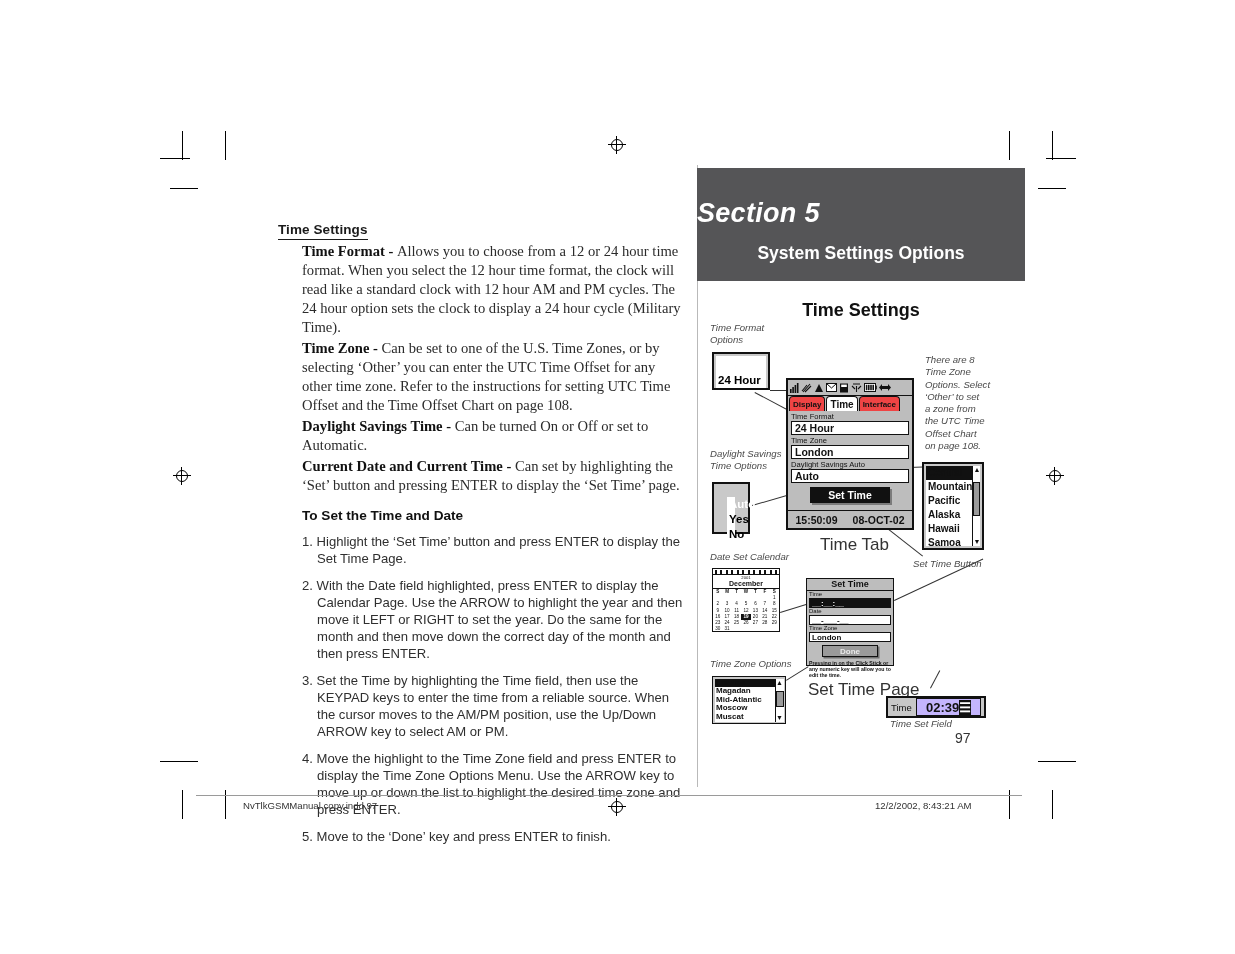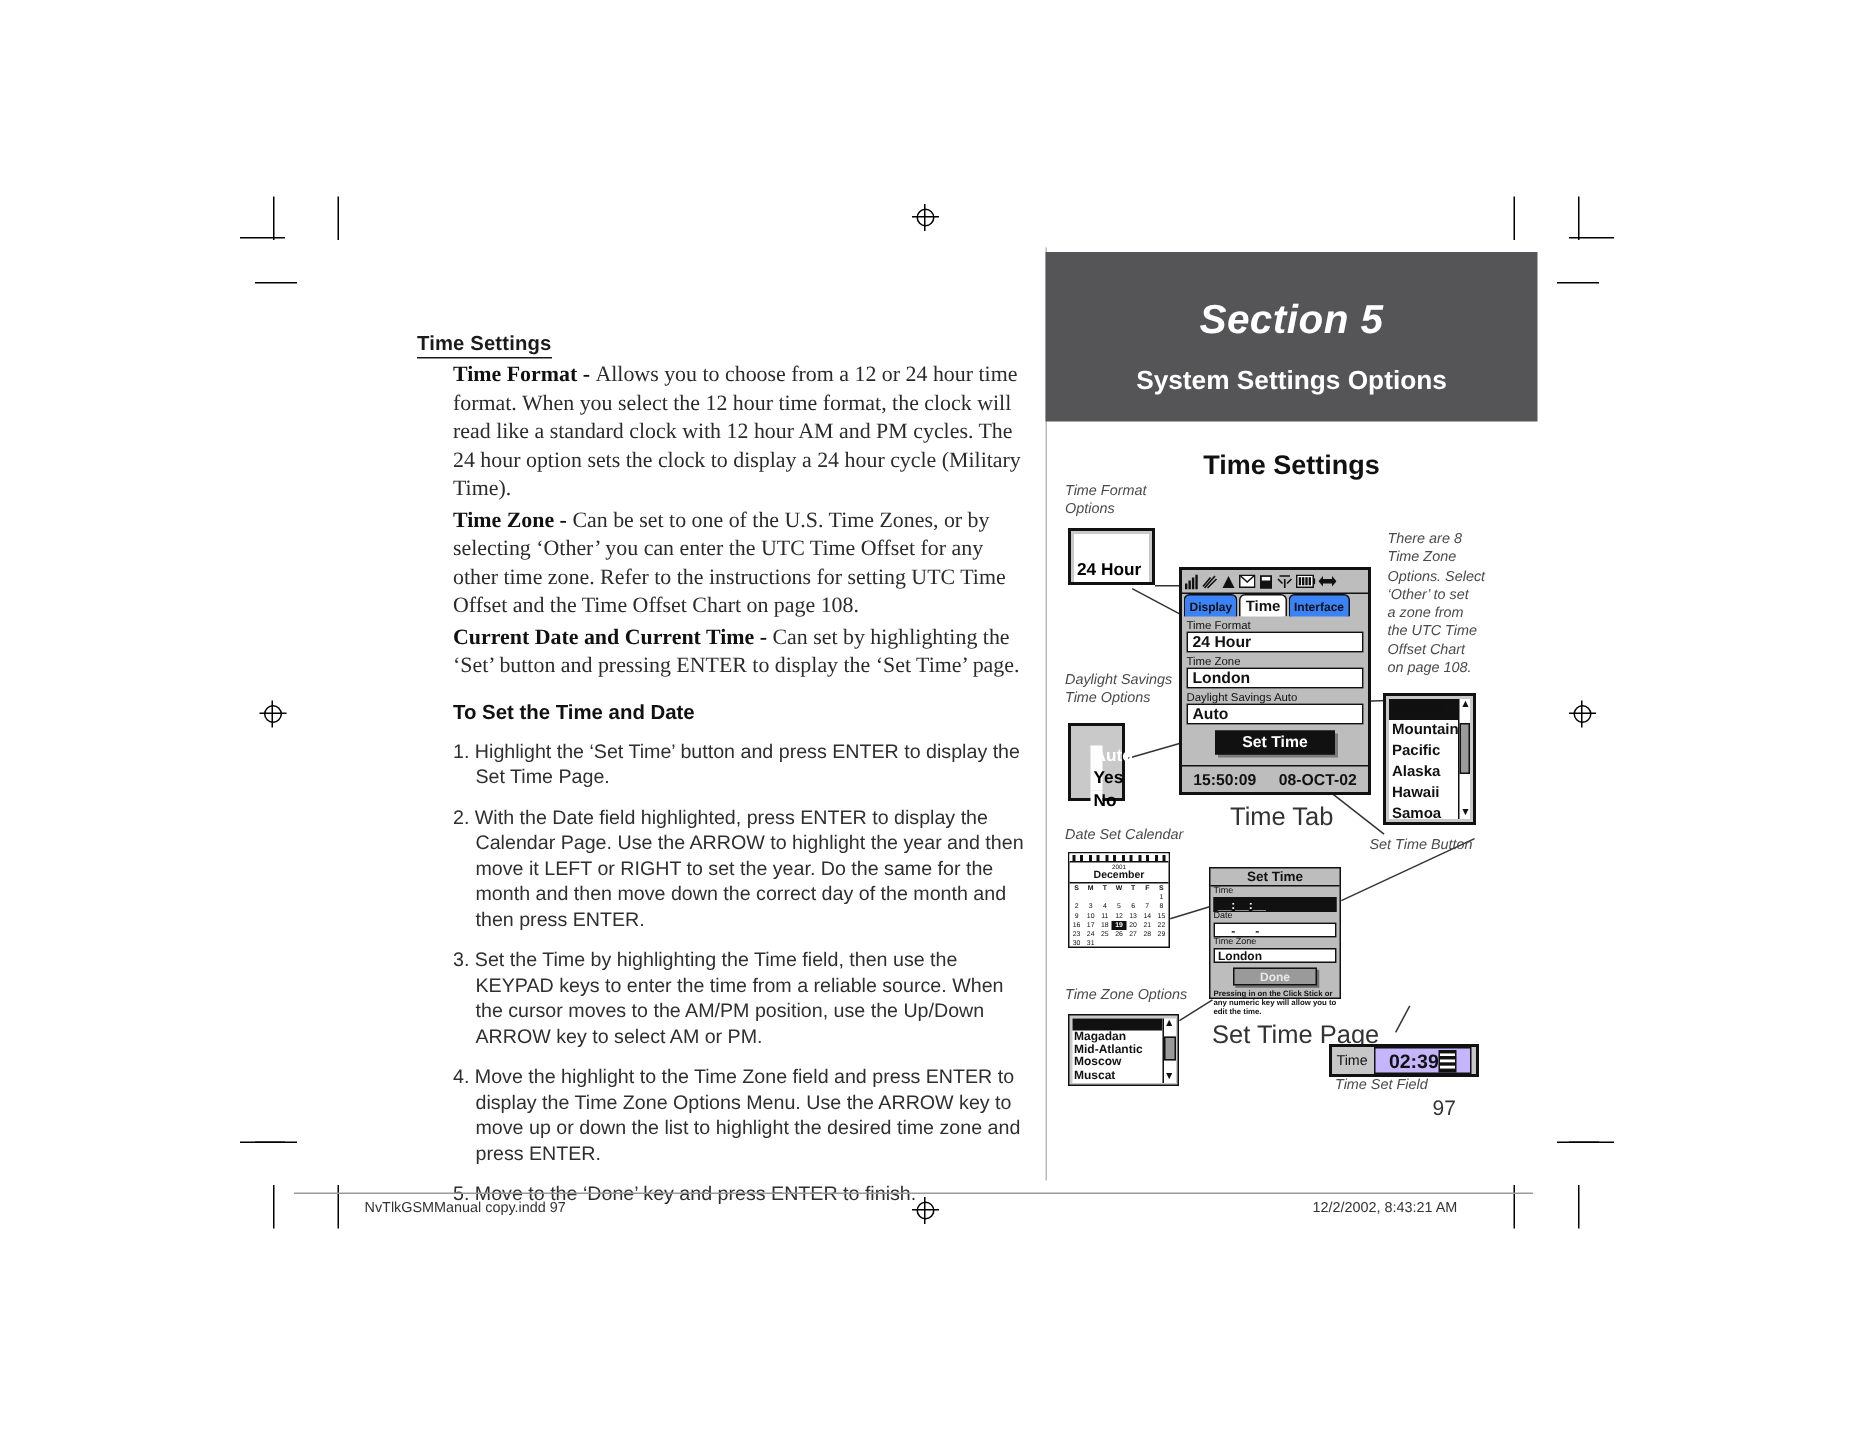--- a/index.html
+++ b/index.html
@@ -47,21 +47,21 @@
 
   
   .divider{position:absolute;left:697px;top:165px;width:1.2px;height:622px;background:#b9b9b9;}
 
   
   .banner{
     position:absolute;left:697px;top:168px;width:328px;height:113px;
     background:#555557;
   }
   .banner .s5{
-    position:absolute;left:0;top:30px;width:100%;text-align:center;
+    position:absolute;left:0;top:30px;width:100%;
     color:#fff;font-weight:bold;font-style:italic;font-size:27px;
     font-family:"Liberation Sans", sans-serif;letter-spacing:.3px;
   }
   .banner .sub{
     position:absolute;left:0;top:75px;width:100%;text-align:center;
     color:#fff;font-weight:bold;font-size:17.5px;
     font-family:"Liberation Sans", sans-serif;
   }
 
   .rtitle{
@@ -95,21 +95,21 @@
           border:2px solid #111;background:#c9c9c9;box-sizing:border-box;padding:13px;}
   .dstbox div{font-family:"Liberation Sans", sans-serif;font-weight:bold;font-size:11.5px;
               line-height:15px;height:15px;padding-left:2px;background:#fff;}
 
   
   .unit{position:absolute;left:786px;top:378px;width:128px;height:152px;
         border:2px solid #111;background:#bdbdbd;box-sizing:border-box;}
   .statusbar{height:15px;border-bottom:1.5px solid #111;display:flex;align-items:center;
              gap:2px;padding:0 2px;background:#bdbdbd;}
   .tabrow{height:15px;display:flex;align-items:stretch;gap:1px;padding:0 1px;background:#bdbdbd;}
-  .tab{flex:0 0 auto;border:1.3px solid #111;border-bottom:none;background:#3b82f6;
+  .tab{flex:0 0 auto;border:1.3px solid #111;border-bottom:none;background:#ef4444;
        border-radius:4px 4px 0 0;font-family:"Liberation Sans", sans-serif;font-weight:bold;
        font-size:8px;color:#111;display:flex;align-items:center;padding:0 3px;}
   .tab.active{background:#fff;font-size:10px;}
   .fieldlabel{font-family:"Liberation Sans", sans-serif;font-size:7.6px;color:#111;
               padding:1px 0 0 3px;line-height:9px;}
   .fieldval{background:#fff;border:1.3px solid #111;margin:0 3px;height:14px;
             font-family:"Liberation Sans", sans-serif;font-weight:bold;font-size:10.5px;
             color:#111;display:flex;align-items:center;padding-left:3px;box-sizing:border-box;}
   .setbtn{margin:4px auto 0 auto;width:78px;height:14px;background:#111;color:#fff;
           border:1.5px solid #111;font-family:"Liberation Sans", sans-serif;font-weight:bold;
@@ -228,20 +228,23 @@
     <div class="hdr-underline">Time Settings</div>
 
     <div class="serif-para">
       <b>Time Format - </b><span>Allows you to choose from a 12 or 24 hour time format.  When you select the 12 hour time format, the clock will read like a standard clock with 12 hour AM and PM cycles.  The 24 hour option sets the clock to display a 24 hour cycle (Military Time).</span>
     </div>
 
     <div class="serif-para">
       <b>Time Zone - </b><span>Can be set to one of the U.S. Time Zones, or by selecting ‘Other’ you can enter the UTC Time Offset for any other time zone. Refer to the instructions for setting UTC Time Offset and the Time Offset Chart on page 108.</span>
     </div>
 
+    <div class="serif-para">
+      <b>Daylight Savings Time - </b><span>Can be turned On or Off or set to Automatic.</span>
+    </div>
 
     <div class="serif-para">
       <b>Current Date and Current Time - </b><span>Can set by highlighting the ‘Set’ button and pressing ENTER to display the ‘Set Time’ page.</span>
     </div>
 
     <div class="sans-head">To Set the Time and Date</div>
 
     <ul class="numlist">
       <li>1. Highlight the ‘Set Time’ button and press ENTER to display the Set Time Page.</li>
       <li>2. With the Date field highlighted, press ENTER to display the Calendar Page.  Use the ARROW to highlight the year and then move it LEFT or RIGHT to set the year.  Do the same for the month and then move down the correct day of the month and then press ENTER.</li>

